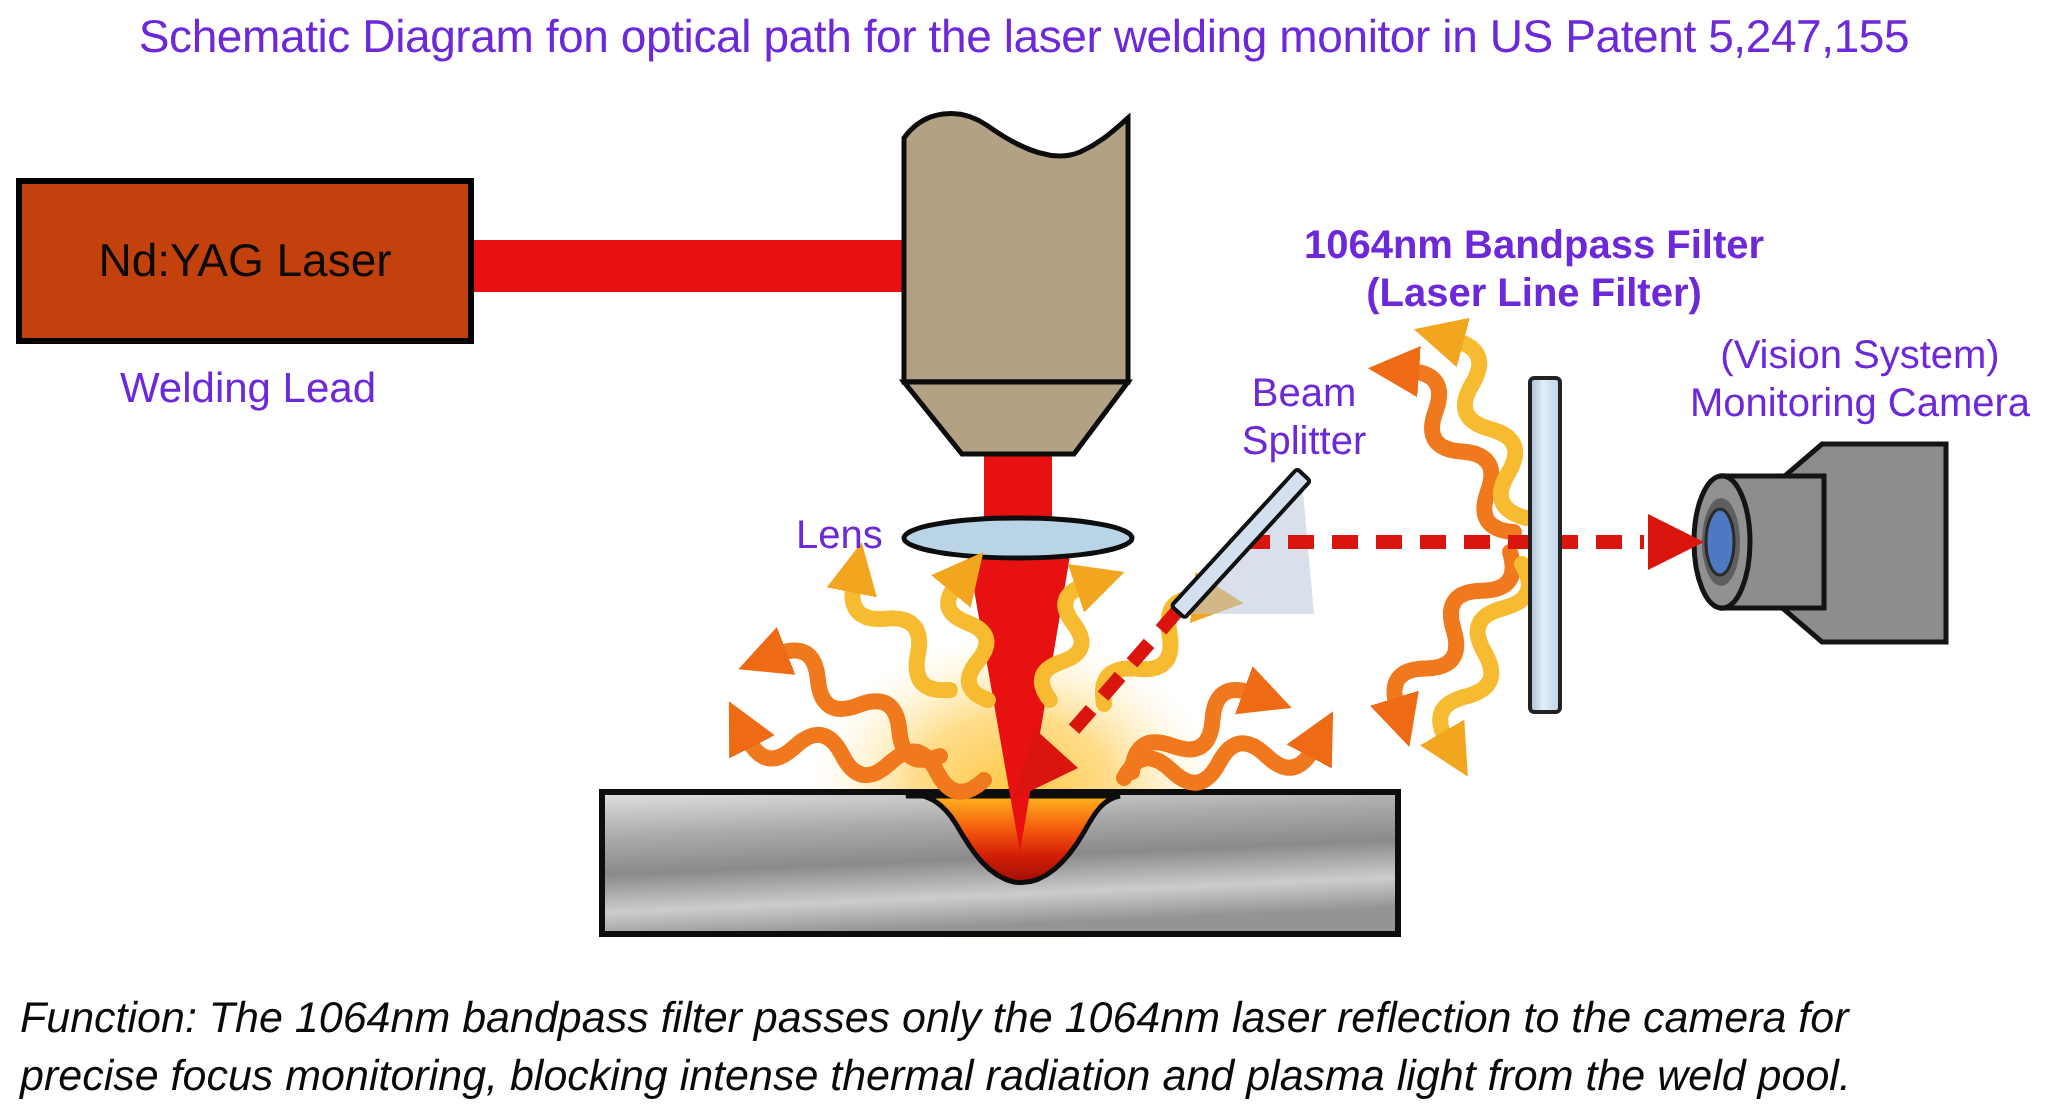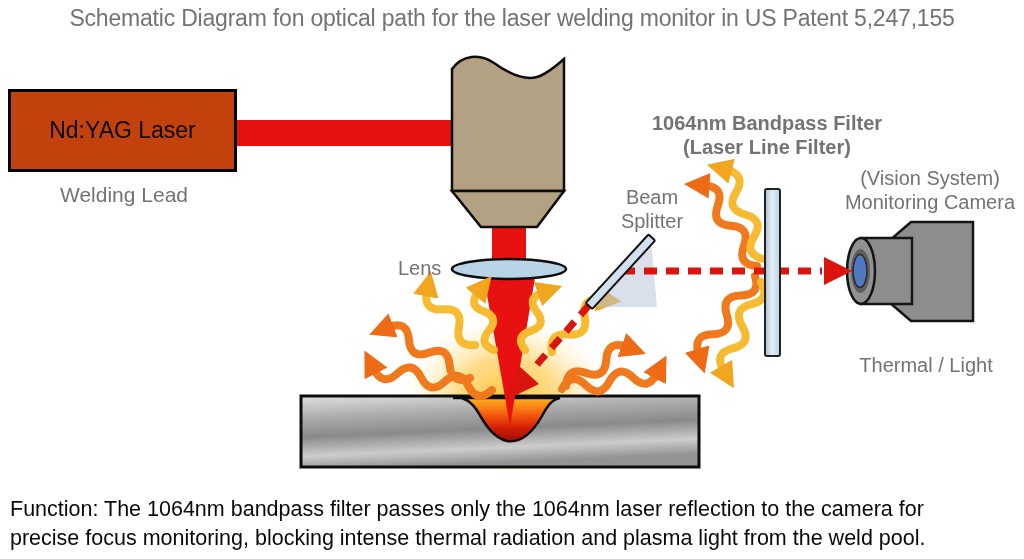--- a/index.html
+++ b/index.html
@@ -1,36 +1,36 @@
 <!DOCTYPE html>
 <html><head>
 <meta charset="utf-8">
 <style>
   html,body{margin:0;padding:0;background:#ffffff;}
   .stage{
     position:relative;width:1024px;height:559px;background:#ffffff;overflow:hidden;
     font-family:"Liberation Sans", sans-serif;color:#111;
   }
   .stage svg{position:absolute;left:0;top:0;}
-  .lbl{position:absolute;white-space:nowrap;color:#737373;}
+  .lbl{position:absolute;white-space:nowrap;color:#6d28d9;}
   .lbl.centered{transform:translateX(-50%);text-align:center;}
   .title{top:5px;left:0;width:1024px;text-align:center;font-size:23px;letter-spacing:-0.2px;}
   .laser-box{
     position:absolute;left:8px;top:89px;width:223px;height:77px;
     background:#c2410c;border:3px solid #000;display:flex;flex-direction:column;
     justify-content:center;align-items:center;font-size:23px;line-height:29px;color:#0a0a0a;
   }
   .welding-lead{left:124px;top:183px;font-size:21px;}
   .lens-label{left:398px;top:257px;font-size:20px;}
   .two-line{font-size:20px;line-height:24px;}
   .bs-label{left:652px;top:185px;}
   .bp-label{left:767px;top:111px;font-weight:bold;}
   .cam-label{left:930px;top:166px;}
   .thermal-label{left:926px;top:354px;font-size:20px;}
-  .func{position:absolute;left:10px;top:495px;font-size:21.5px;line-height:28.5px;color:#0a0a0a;}
+  .func{position:absolute;left:10px;top:495px;font-size:21.5px;line-height:28.5px;color:#0a0a0a;font-style:italic;}
   .func span{display:block;}
 </style>
 </head>
 <body>
 
 <div class="stage">
 
   <svg width="1024" height="559" viewBox="0 0 1024 559">
     <defs>
       <radialGradient id="glow" cx="50%" cy="50%" r="50%">
@@ -143,20 +143,19 @@
   <div class="lbl centered two-line bp-label">
     <span style="display:block">1064nm Bandpass Filter</span>
     <span style="display:block">(Laser Line Filter)</span>
   </div>
 
   <div class="lbl centered two-line cam-label">
     <span style="display:block">(Vision System)</span>
     <span style="display:block">Monitoring Camera</span>
   </div>
 
-  <div class="lbl centered thermal-label">Thermal / Light</div>
 
   <div class="func">
     <span>Function: The 1064nm bandpass filter passes only the 1064nm laser reflection to the camera for</span>
     <span>precise focus monitoring, blocking intense thermal radiation and plasma light from the weld pool.</span>
   </div>
 
 </div>
 
 </body></html>

